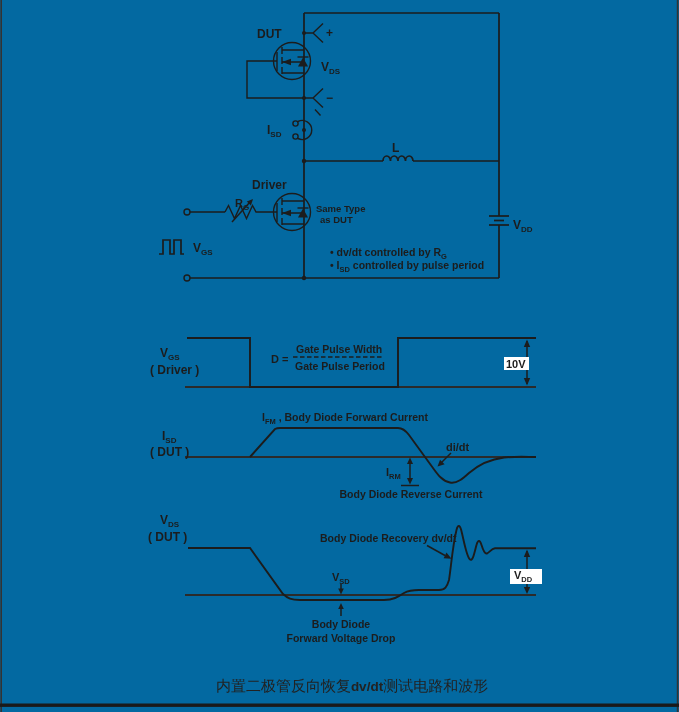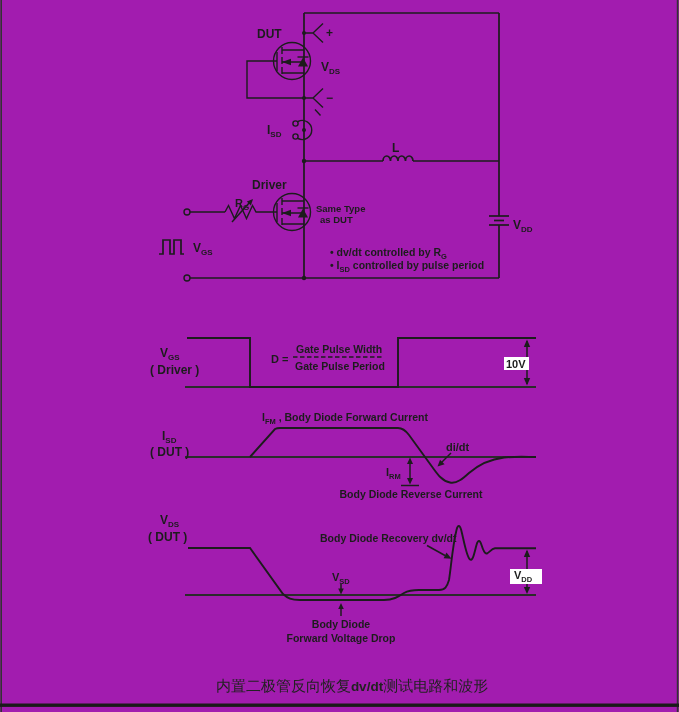--- a/index.html
+++ b/index.html
@@ -1,16 +1,16 @@
 <!DOCTYPE html>
 <html><head>
 <meta charset="utf-8">
 <style>
   html,body{margin:0;padding:0;background:#fff;}
-  #page{position:relative;width:679px;height:712px;background:#a21caf;overflow:hidden;
+  #page{position:relative;width:679px;height:712px;background:#0369a1;overflow:hidden;
         font-family:"Liberation Sans",sans-serif;}
   svg{position:absolute;left:0;top:0;}
   .wire{stroke:#1c1c1c;stroke-width:1.4;fill:none;}
   .wire2{stroke:#1c1c1c;stroke-width:1.7;fill:none;}
   .wv{stroke:#1c1c1c;stroke-width:1.9;fill:none;}
   .zero{stroke:#2b2b2b;stroke-width:2.1;fill:none;}
   .arrl{stroke:#1c1c1c;stroke-width:1.5;fill:none;}
   .fill{fill:#1c1c1c;stroke:none;}
   .t12{font:bold 12px "Liberation Sans",sans-serif;fill:#1c1c1c;}
   .t11{font:bold 11px "Liberation Sans",sans-serif;fill:#1c1c1c;}

